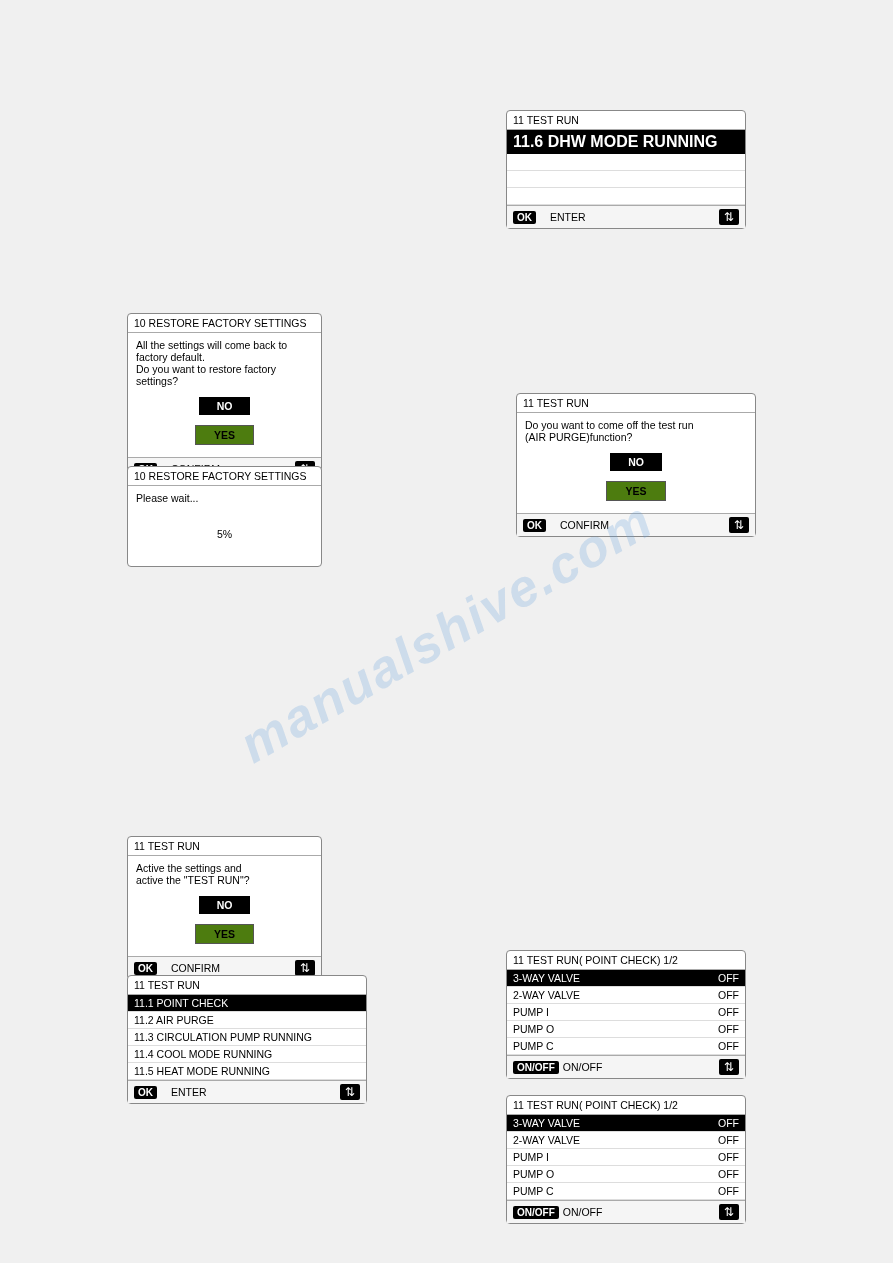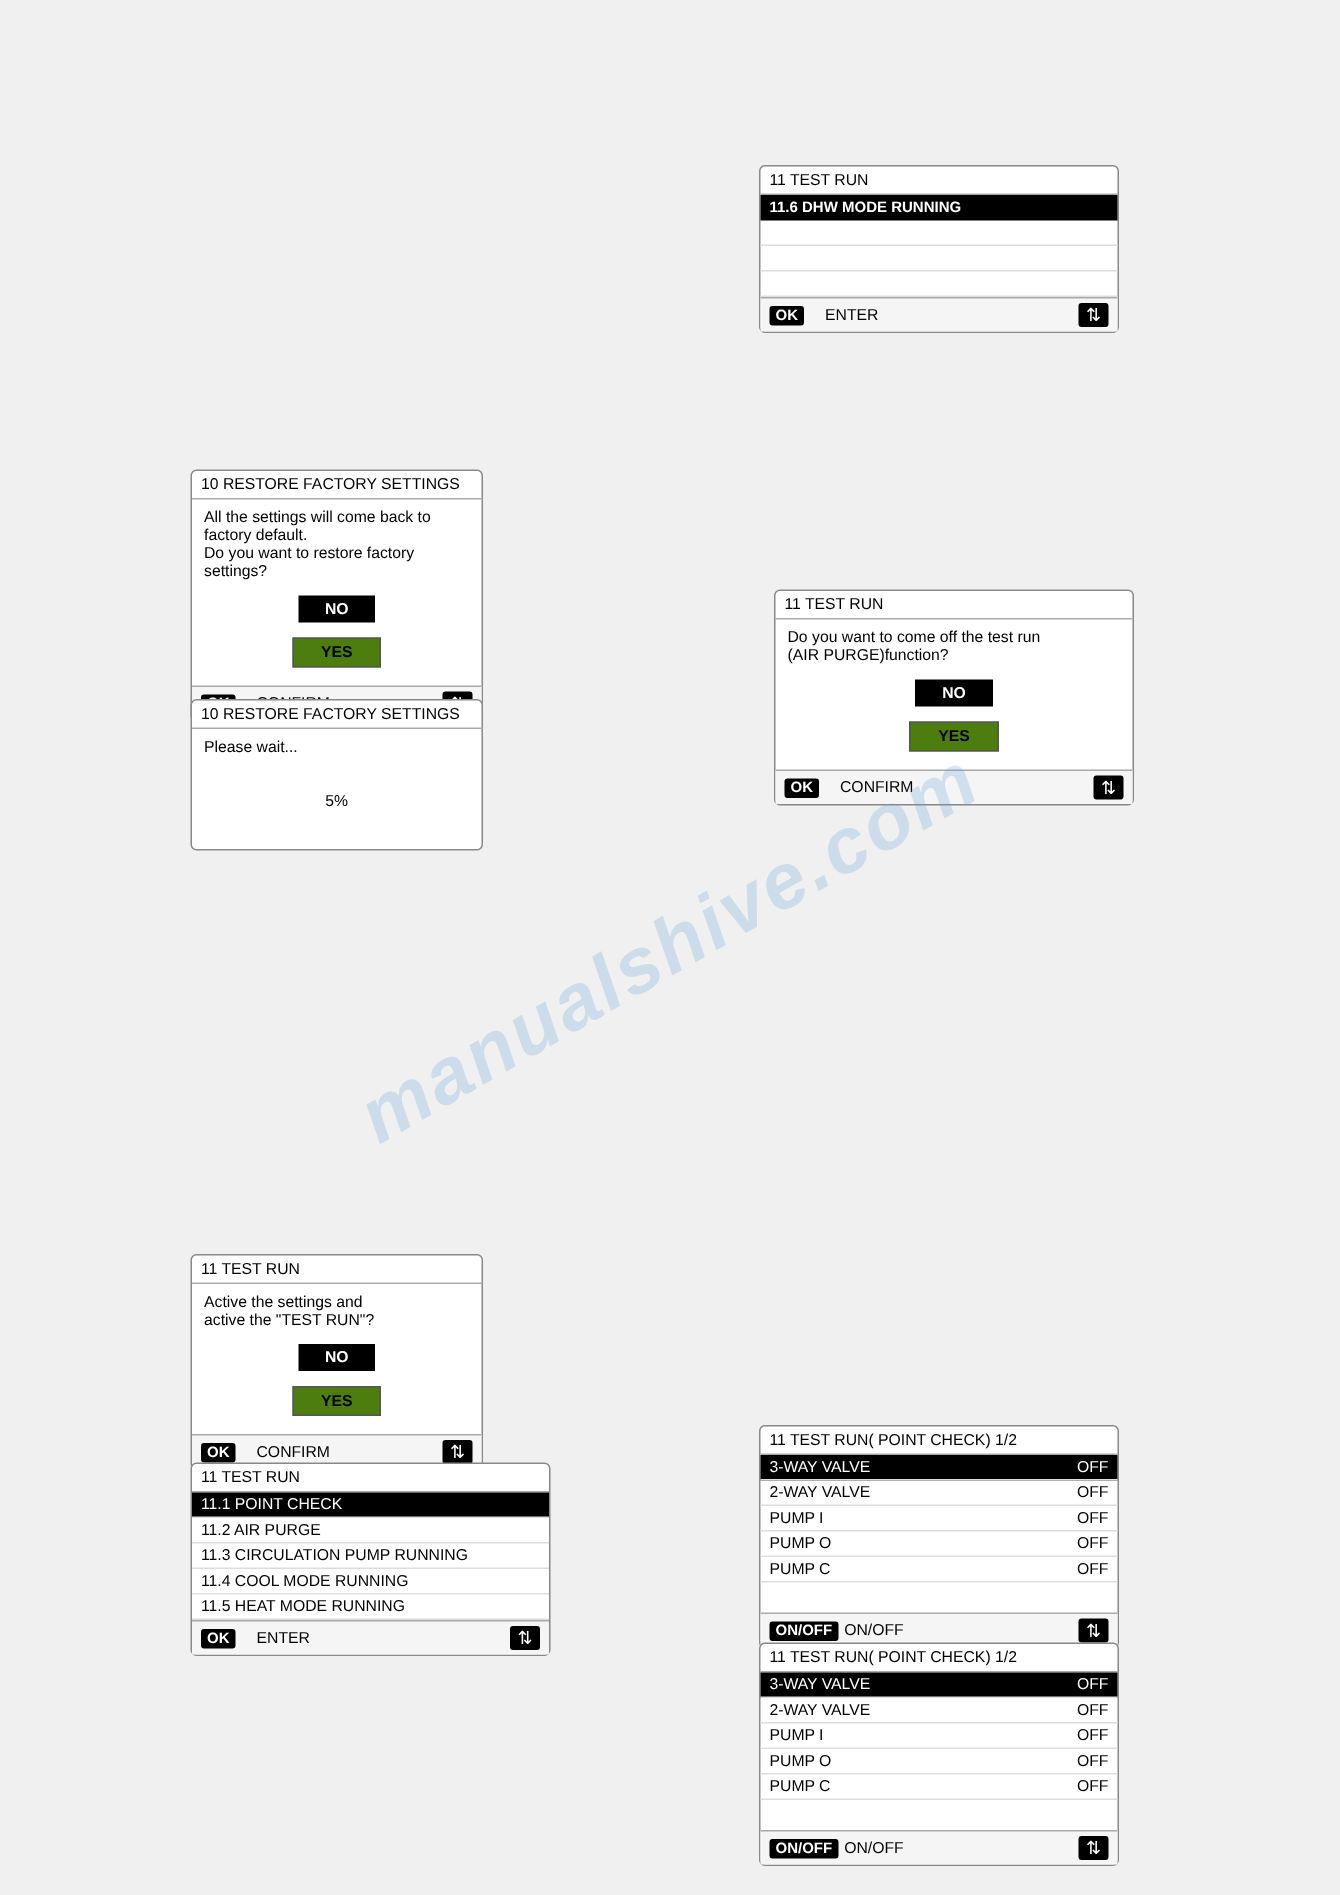--- a/index.html
+++ b/index.html
@@ -42,21 +42,21 @@
     .panel-title {
       font-size: 10.5px;
       font-weight: normal;
       padding: 3px 6px;
       border-bottom: 1px solid #aaa;
     }
 
     .panel-title-bar {
       background: #000;
       color: #fff;
-      font-size: 10px;
+      font-size: 16px;
       font-weight: bold;
       padding: 3px 6px;
     }
 
     .panel-row {
       padding: 2px 6px;
       font-size: 10.5px;
       border-bottom: 1px solid #ddd;
     }
 
@@ -143,21 +143,20 @@
       color: #fff;
     }
 
     .on-off-footer {
       display: flex;
       align-items: center;
       padding: 3px 6px;
       border-top: 1px solid #aaa;
       background: #f5f5f5;
       gap: 4px;
-      margin-top: 20px;
     }
     .onoff-btn {
       background: #000;
       color: #fff;
       font-size: 10px;
       font-weight: bold;
       padding: 1px 4px;
       border-radius: 2px;
     }
   </style>

